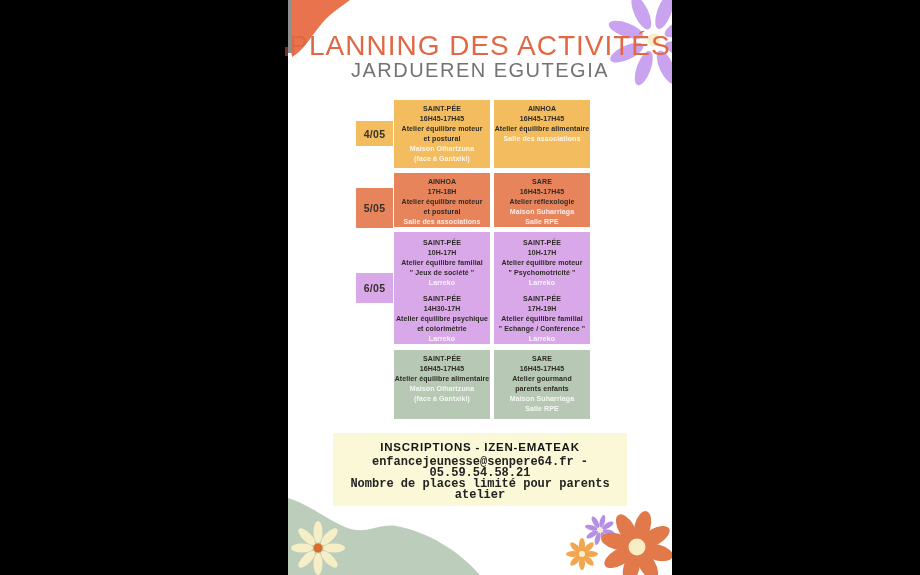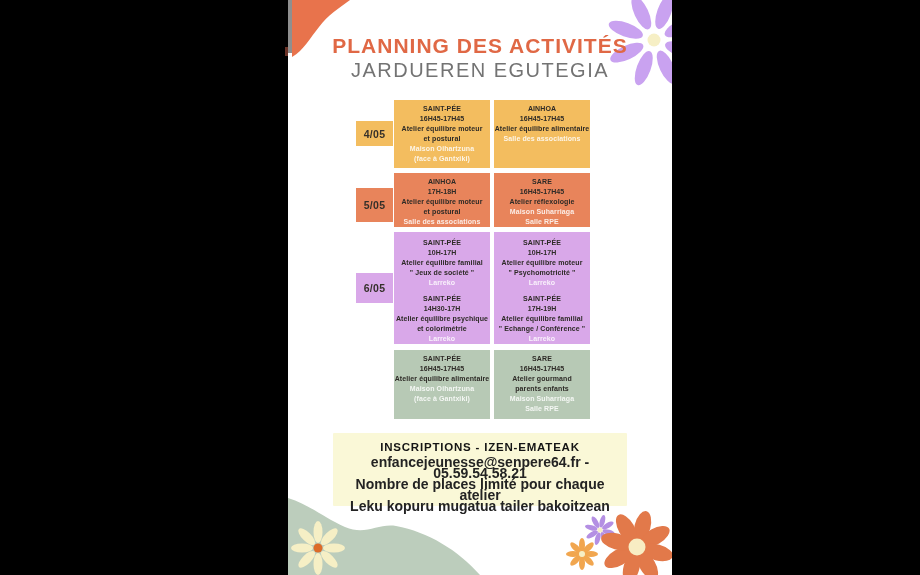--- a/index.html
+++ b/index.html
@@ -12,47 +12,47 @@
   .bar-right{left:672px;width:248px;}
   .poster{
     position:absolute;left:288px;top:0;width:384px;height:575px;
     background:#ffffff;overflow:hidden;
   }
   .scroll-strip{position:absolute;left:0;top:0;width:4px;height:53px;background:#8F8F8F;z-index:9;}
   .edge-dash{position:absolute;left:285px;top:47px;width:3px;height:9px;background:#6B3226;z-index:10;}
   .decor{position:absolute;pointer-events:none;}
   
   .titles{position:absolute;left:0;top:33px;width:100%;text-align:center;z-index:3;}
-  .title-1{font-size:21px;letter-spacing:1px;color:#E06845;font-weight:700;line-height:25px;}
+  .title-1{font-size:28px;letter-spacing:1px;color:#E06845;font-weight:400;line-height:25px;}
   .title-2{font-size:20px;letter-spacing:1.5px;color:#737373;font-weight:400;line-height:24px;}
   
   .cell{position:absolute;width:96px;text-align:center;z-index:2;}
   .col-l{left:106px;} .col-r{left:206px;}
   .row-a{top:100px;height:68px;} .row-b{top:173px;height:54px;}
   .row-c{top:232px;height:112px;} .row-d{top:350px;height:69px;}
   .bg-gold{background:#F3BD5F;} .bg-coral{background:#E8845B;}
   .bg-lilac{background:#D9A8E9;} .bg-sage{background:#B7C9B5;}
   .grp{padding-top:4px;}
   .row-c .grp{padding-top:6px;}
   .ln{font-size:7px;line-height:10px;font-weight:bold;color:#2D2A26;letter-spacing:0.1px;}
   .ln.light{color:rgba(255,255,255,0.85);}
   .datebox{
     position:absolute;left:68px;width:37px;z-index:2;
     display:flex;align-items:center;justify-content:center;
     font-size:10.5px;font-weight:bold;color:#35302A;letter-spacing:0.3px;
   }
-  .d1{top:121px;height:25px;} .d2{top:188px;height:34px;}
+  .d1{top:121px;height:25px;} .d2{top:188px;height:40px;}
   .d3{top:273px;height:30px;} .d4{top:374px;height:25px;margin-left:40px;}
   
   .note{
     position:absolute;left:45px;top:433px;width:294px;height:73px;
     background:#FAF8D7;text-align:center;z-index:2;border-radius:1px;
   }
   .note-title{margin-top:8px;font-size:11.5px;font-weight:bold;letter-spacing:0.8px;color:#141414;}
-  .note-line{font-size:14px;font-weight:bold;line-height:11px;color:#232323;}
+  .note-line{font-size:12px;font-weight:bold;line-height:11px;color:#232323;font-family:Liberation Mono, monospace;}
   .note-line.first{margin-top:4px;}
 </style>
 </head>
 <body>
 
 <div class="bar bar-left"></div>
 <div class="bar bar-right"></div>
 <div class="edge-dash"></div>
 
 <div class="poster">
@@ -174,22 +174,21 @@
       <div class="ln">Atelier gourmand</div>
       <div class="ln">parents enfants</div>
       <div class="ln light">Maison Suharriaga</div>
       <div class="ln light">Salle RPE</div>
     </div>
   </div>
 
   <div class="note">
     <div class="note-title">INSCRIPTIONS - IZEN-EMATEAK</div>
     <div class="note-line first">enfancejeunesse@senpere64.fr - 05.59.54.58.21</div>
-    <div class="note-line">Nombre de places limité pour chaque atelier</div>
-    <div class="note-line">Leku kopuru mugatua tailer bakoitzean</div>
+    <div class="note-line">Nombre de places limité pour parents atelier</div>
   </div>
 
   <svg class="decor" style="left:0;top:495px;" width="200" height="80" viewBox="0 0 200 80">
     <path d="M0,3 C22,10 35,22 57,32 C78,41 90,28 108,31 C140,37 170,55 192,80 L0,80 Z" fill="#BCCDBC"></path>
   </svg>
 
   <svg class="decor" style="left:2px;top:520px;" width="56" height="56" viewBox="0 0 56 56">
     <g fill="#F6EFC5">
       <ellipse cx="28" cy="12" rx="4.5" ry="11"></ellipse>
       <ellipse cx="28" cy="12" rx="4.5" ry="11" transform="rotate(45 28 28)"></ellipse>

